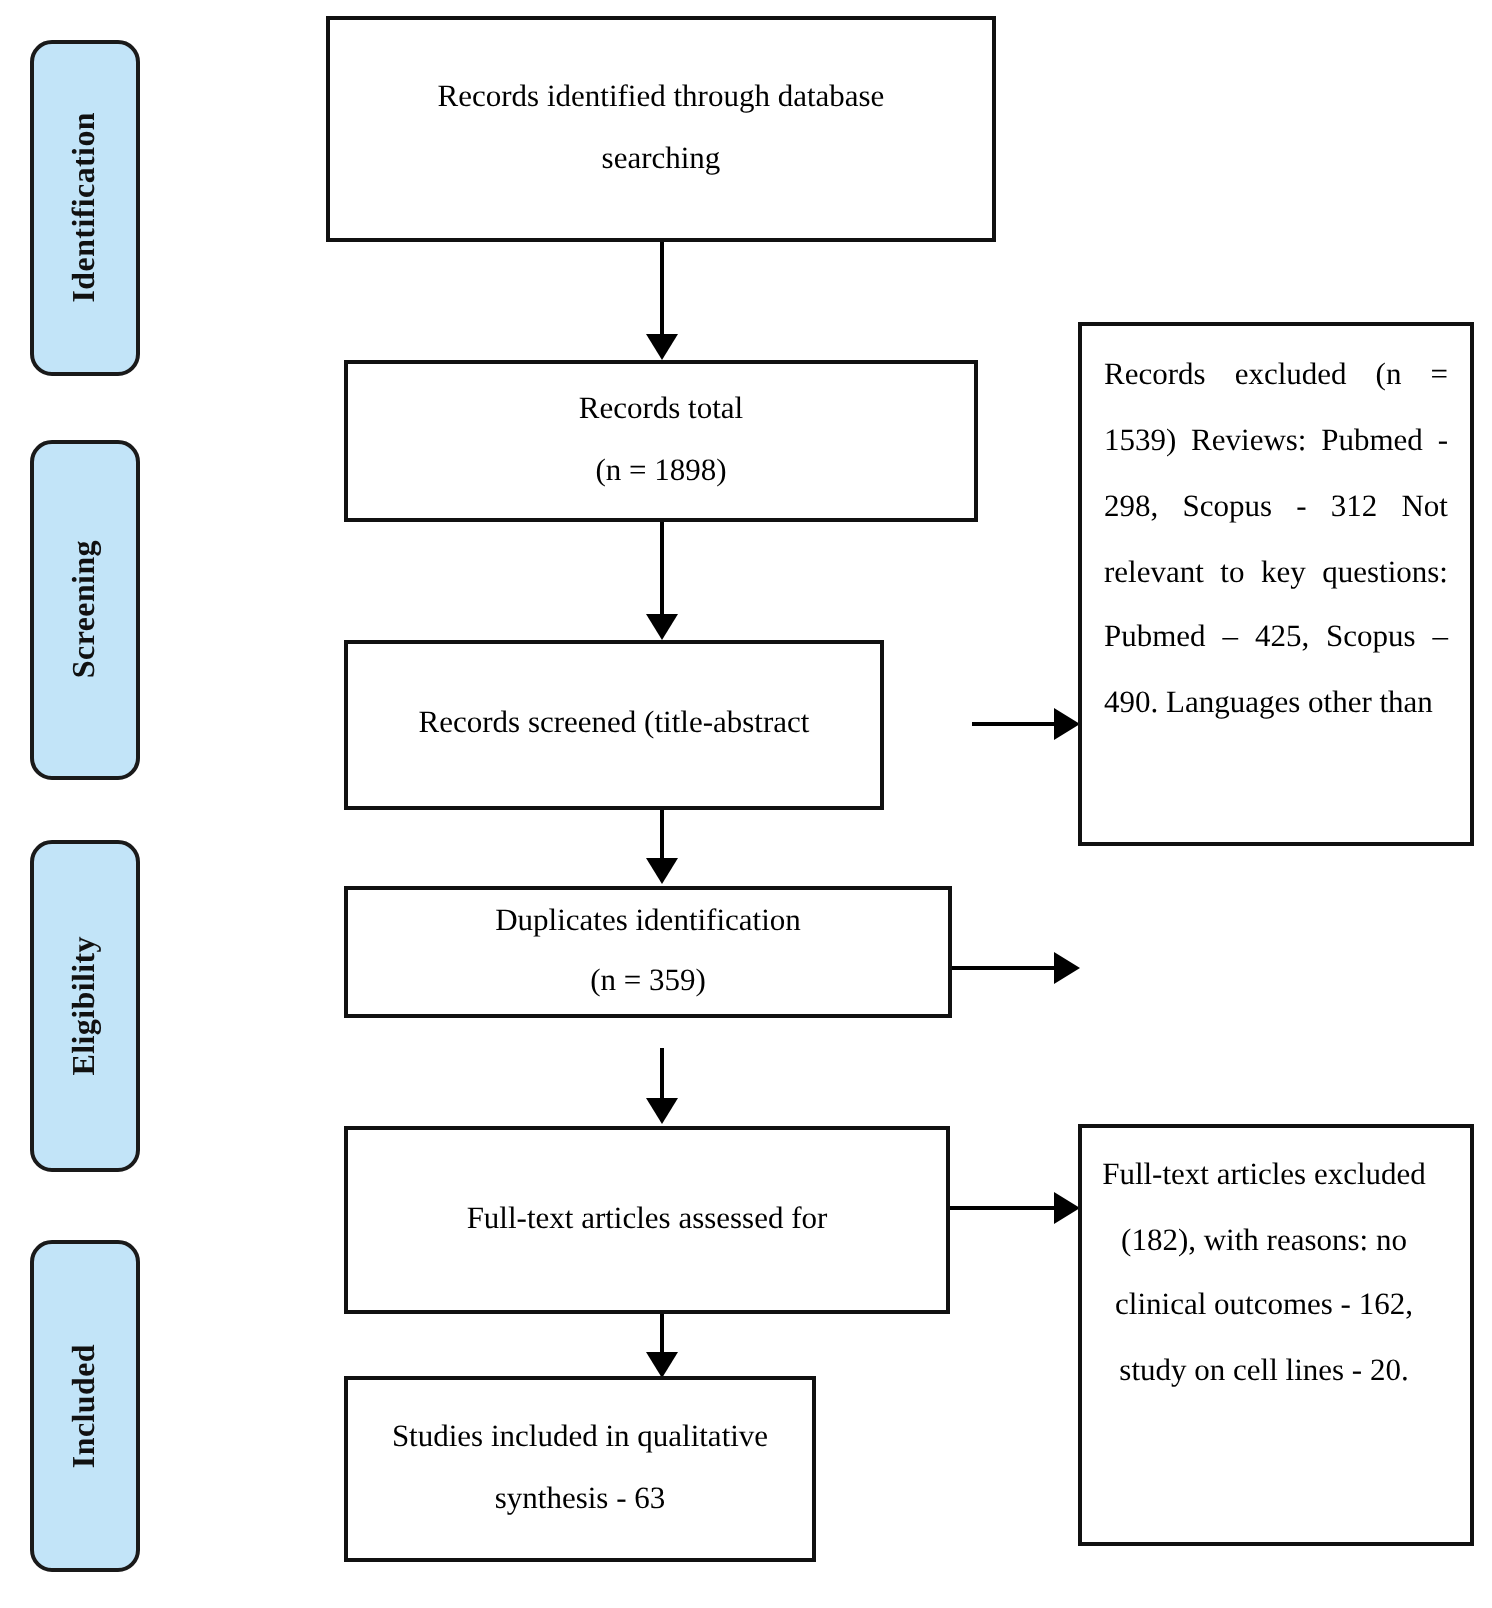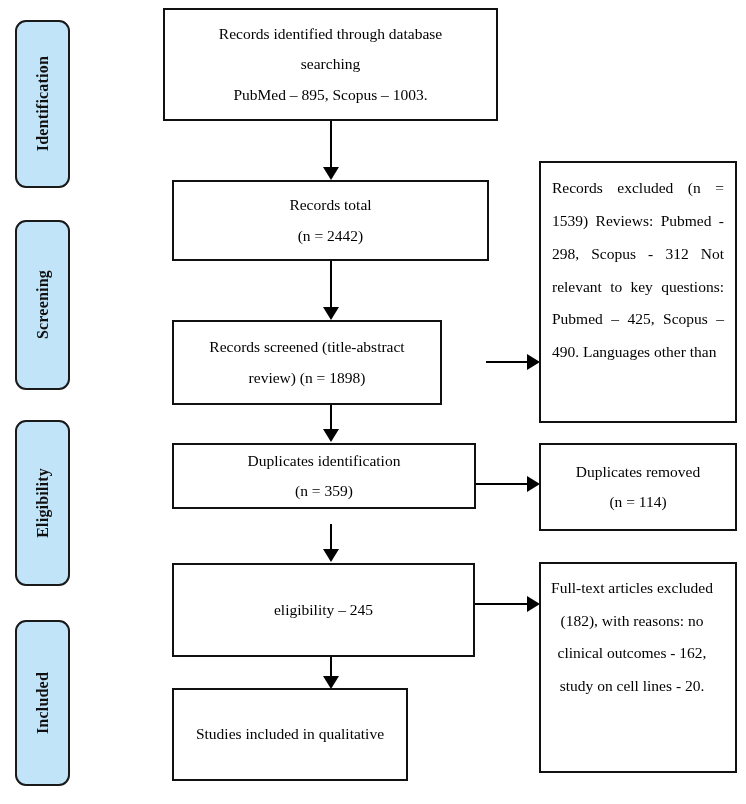--- a/index.html
+++ b/index.html
@@ -134,76 +134,71 @@
     <span class="stage-label">Eligibility</span>
   </div>
 
   <div class="stage-pill" style="left:15px; top:620px; width:55px; height:166px;">
     <span class="stage-label">Included</span>
   </div>
 
   <div class="flow-box" style="left:163px; top:8px; width:335px; height:113px;">
     <span class="line">Records identified through database</span>
     <span class="line">searching</span>
-    <span class="line">PubMed – 895, Scopus – 1003.</span>
   </div>
 
   <div class="conn-v" style="left:330px; top:121px; height:48px;"></div>
   <div class="arrow-down" style="left:323px; top:167px;"></div>
 
   <div class="flow-box" style="left:172px; top:180px; width:317px; height:81px;align-items:center;">
     <span class="line">Records total</span>
-    <span class="line">(n = 2442)</span>
+    <span class="line">(n = 1898)</span>
   </div>
 
   <div class="conn-v" style="left:330px; top:261px; height:48px;"></div>
   <div class="arrow-down" style="left:323px; top:307px;"></div>
 
   <div class="flow-box" style="left:172px; top:320px; width:270px; height:85px;">
     <span class="line">Records screened (title-abstract</span>
-    <span class="line">review) (n = 1898)</span>
   </div>
 
   <div class="conn-h" style="left:486px; top:361px; width:44px;"></div>
   <div class="arrow-right" style="left:527px; top:354px;"></div>
 
   <div class="conn-v" style="left:330px; top:405px; height:26px;"></div>
   <div class="arrow-down" style="left:323px; top:429px;"></div>
 
   <div class="flow-box" style="left:172px; top:443px; width:304px; height:66px;">
     <span class="line">Duplicates identification</span>
     <span class="line">(n = 359)</span>
   </div>
 
   <div class="conn-h" style="left:476px; top:483px; width:54px;"></div>
   <div class="arrow-right" style="left:527px; top:476px;"></div>
 
   <div class="conn-v" style="left:330px; top:524px; height:27px;"></div>
   <div class="arrow-down" style="left:323px; top:549px;"></div>
 
   <div class="flow-box" style="left:172px; top:563px; width:303px; height:94px;">
-    <span class="line">eligibility – 245</span>
+    <span class="line">Full-text articles assessed for</span>
   </div>
 
   <div class="conn-h" style="left:475px; top:603px; width:55px;"></div>
   <div class="arrow-right" style="left:527px; top:596px;"></div>
 
   <div class="conn-v" style="left:330px; top:657px; height:23px;"></div>
   <div class="arrow-down" style="left:323px; top:676px;"></div>
 
   <div class="flow-box" style="left:172px; top:688px; width:236px; height:93px;">
     <span class="line">Studies included in qualitative</span>
+    <span class="line">synthesis - 63</span>
   </div>
 
   <div class="flow-box justified" style="left:539px; top:161px; width:198px; height:262px;">
     <span class="para">Records excluded (n = 1539) Reviews:  Pubmed - 298, Scopus - 312 Not relevant to key questions: Pubmed – 425, Scopus – 490. Languages other than</span>
   </div>
 
-  <div class="flow-box" style="left:539px; top:443px; width:198px; height:88px;">
-    <span class="line">Duplicates removed</span>
-    <span class="line">(n = 114)</span>
-  </div>
 
   <div class="flow-box centered-wrap" style="left:539px; top:562px; width:198px; height:211px;">
     <span class="para">Full-text articles excluded (182), with reasons: no clinical outcomes - 162, study on cell lines - 20.</span>
   </div>
 
 </div>
 
 </body></html>

